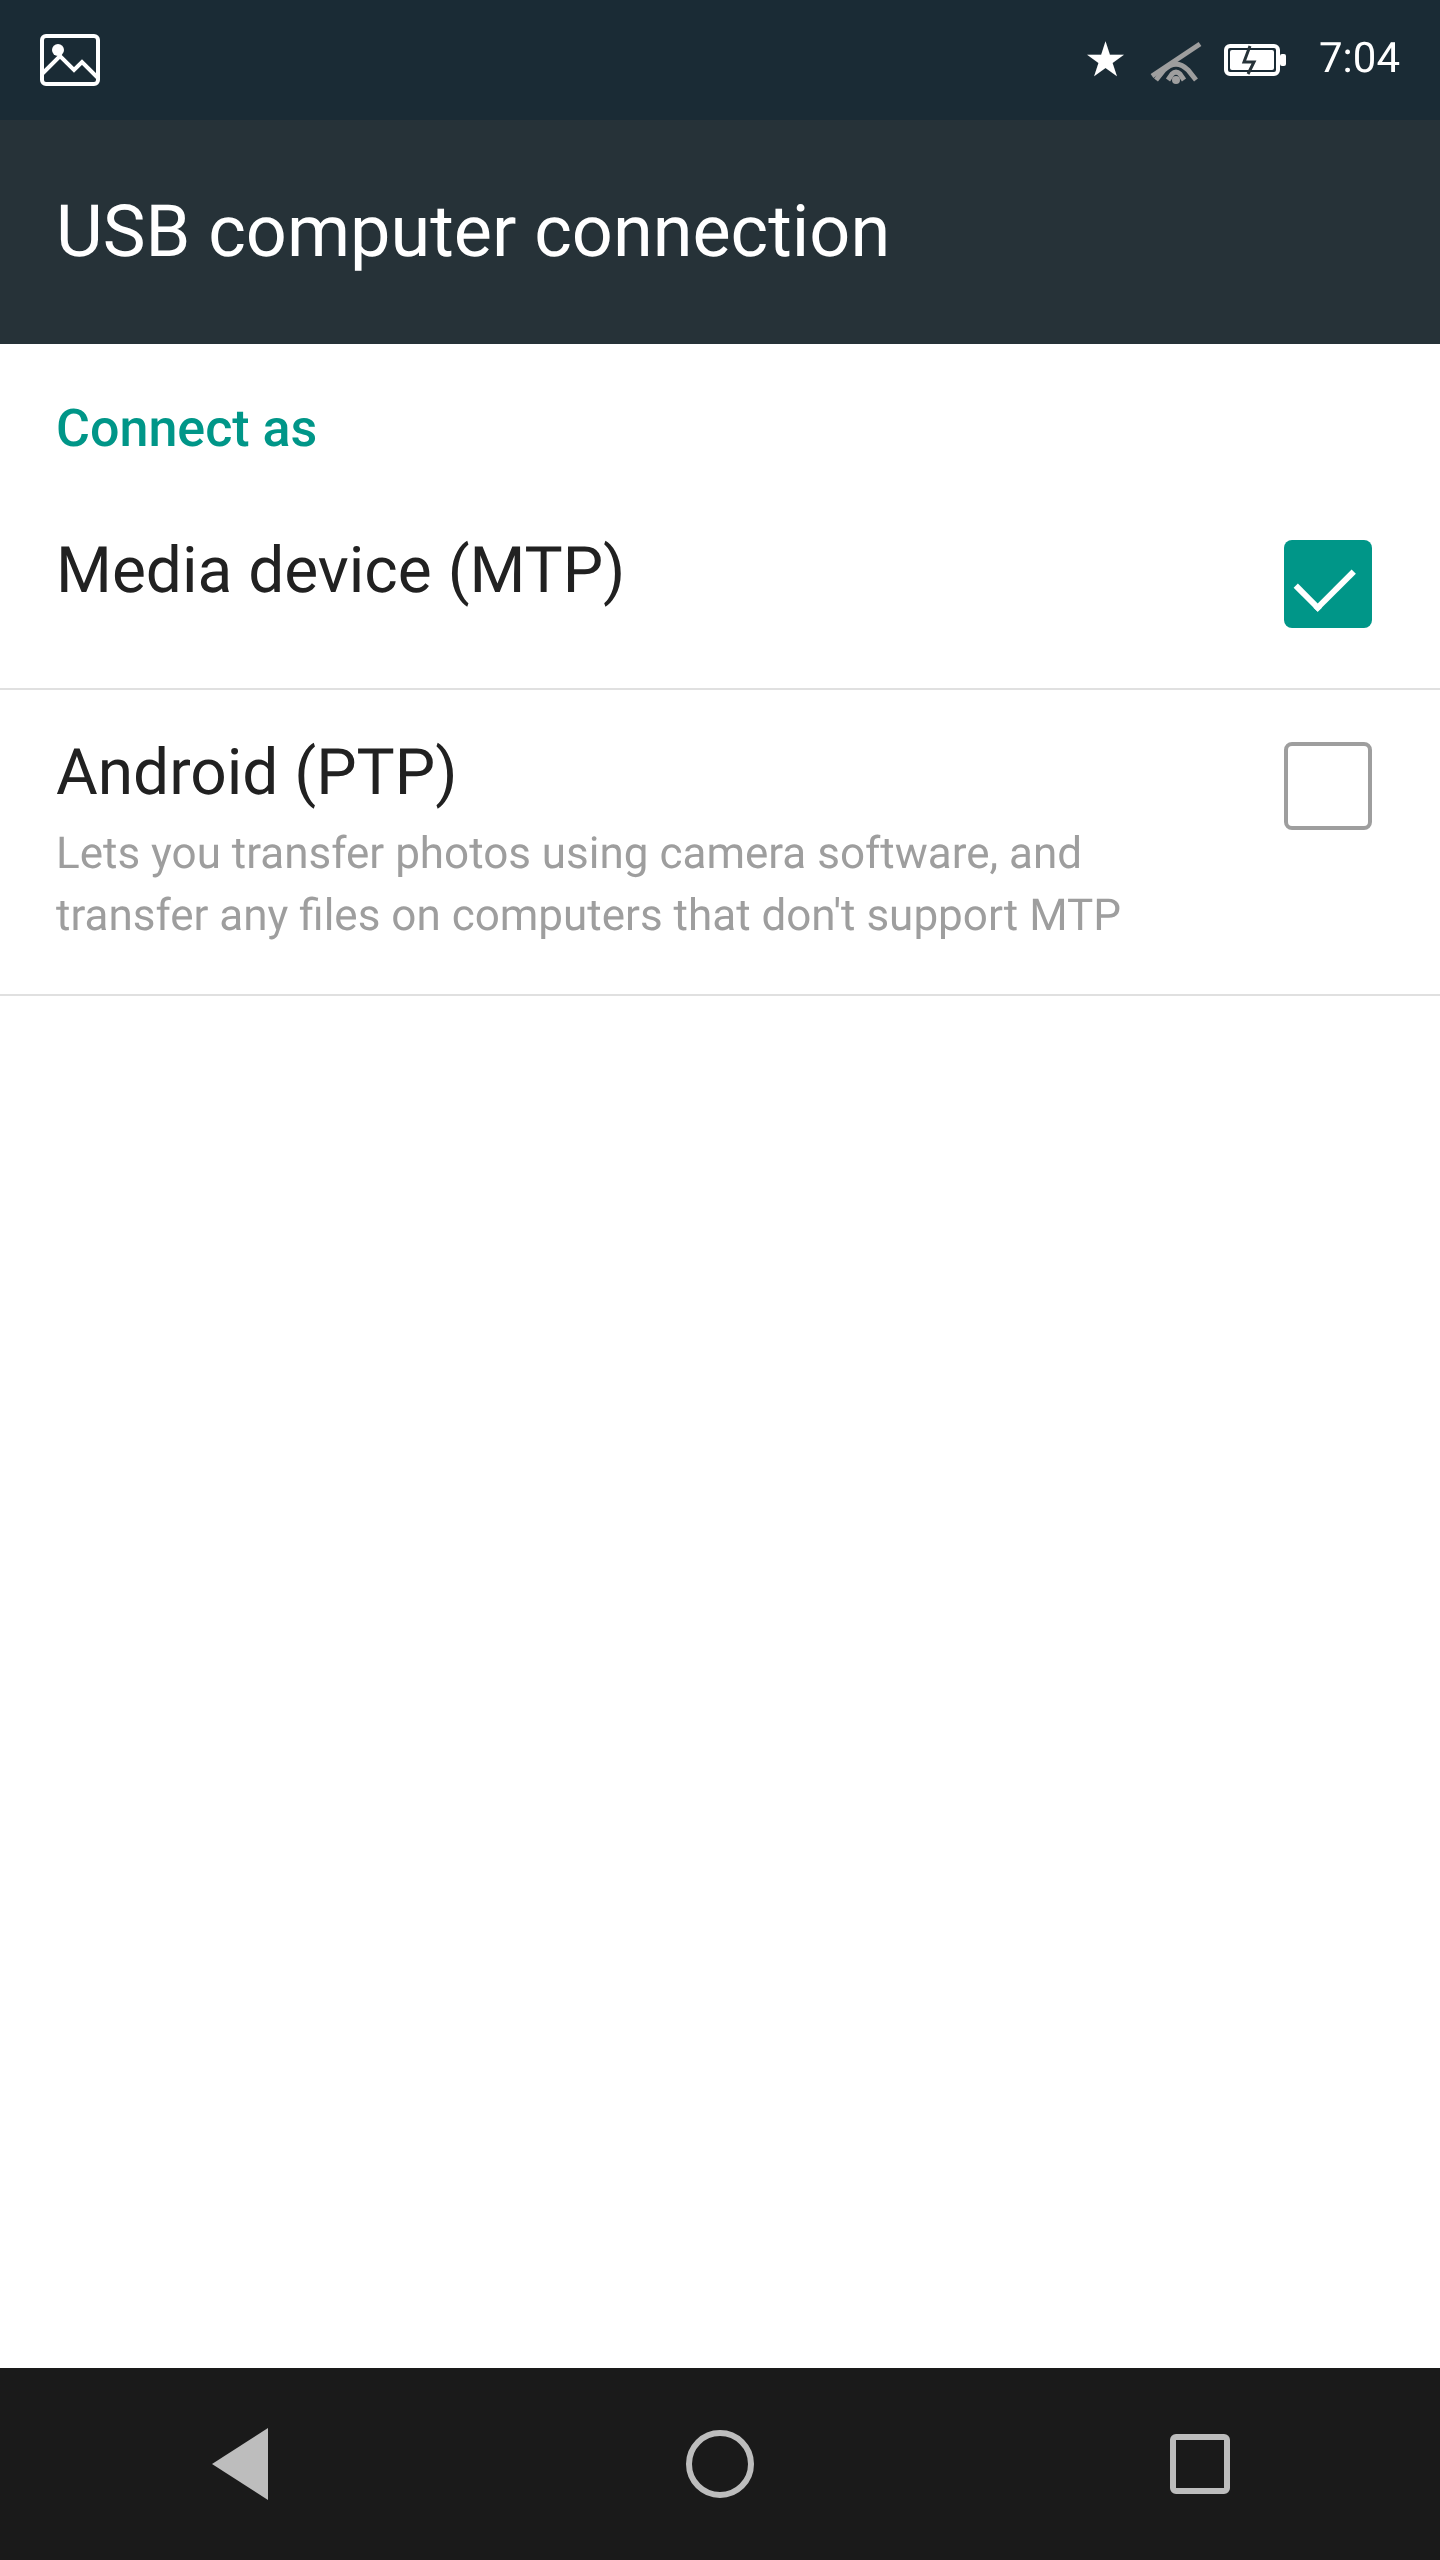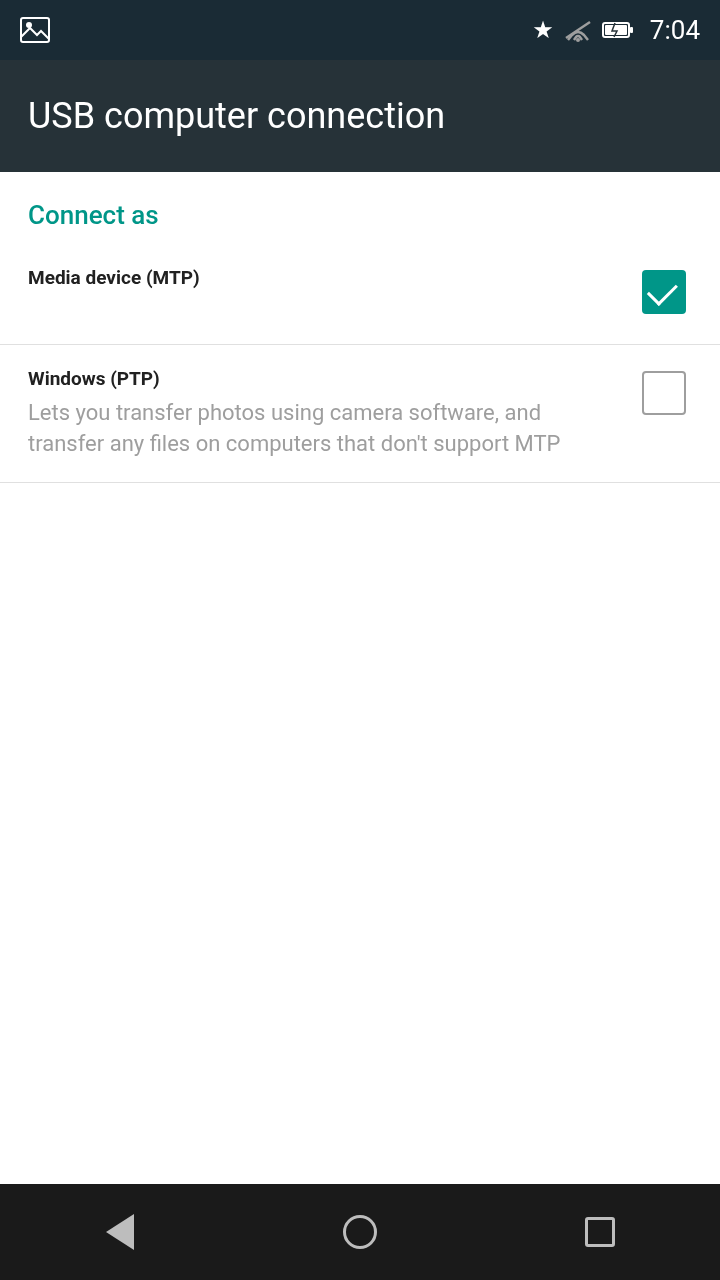--- a/index.html
+++ b/index.html
@@ -38,21 +38,21 @@
     }
 
     .status-bar-right {
       display: flex;
       align-items: center;
       gap: 10px;
     }
 
     .status-time {
       color: white;
-      font-size: 26px;
+      font-size: 21px;
       font-weight: 400;
       margin-left: 6px;
     }
 
     
     .app-bar {
       width: 720px;
       height: 112px;
       background: #263238;
       display: flex;
@@ -91,23 +91,23 @@
       border-bottom: 1px solid #e0e0e0;
       cursor: pointer;
     }
 
     .option-text {
       flex: 1;
       padding-right: 20px;
     }
 
     .option-title {
-      font-size: 19px;
+      font-size: 32px;
       color: #212121;
-      font-weight: 700;
+      font-weight: 400;
       margin-bottom: 8px;
     }
 
     .option-desc {
       font-size: 22px;
       color: #9e9e9e;
       line-height: 1.4;
     }
 
     .checkbox-container {
@@ -247,21 +247,21 @@
     <div class="option-text">
       <div class="option-title">Media device (MTP)</div>
     </div>
     <div class="checkbox-container">
       <div class="checkbox-checked"></div>
     </div>
   </div>
 
   <div class="option-row">
     <div class="option-text">
-      <div class="option-title">Windows (PTP)</div>
+      <div class="option-title">Android (PTP)</div>
       <div class="option-desc">Lets you transfer photos using camera software, and transfer any files on computers that don't support MTP</div>
     </div>
     <div class="checkbox-container">
       <div class="checkbox-unchecked"></div>
     </div>
   </div>
 </div>
 
 <div class="nav-bar">
   <div class="nav-btn">

